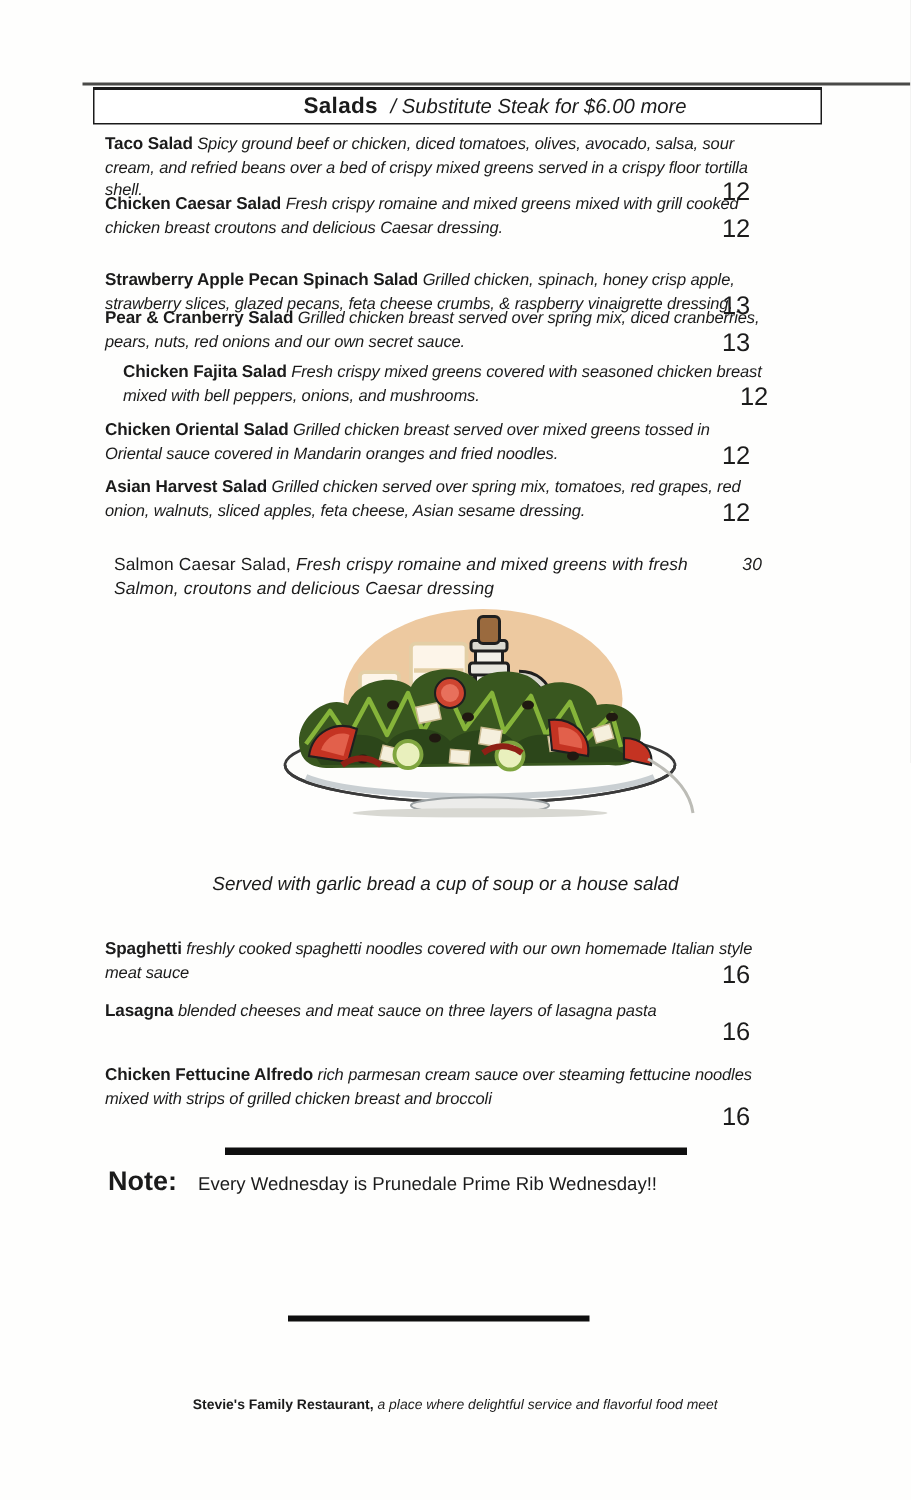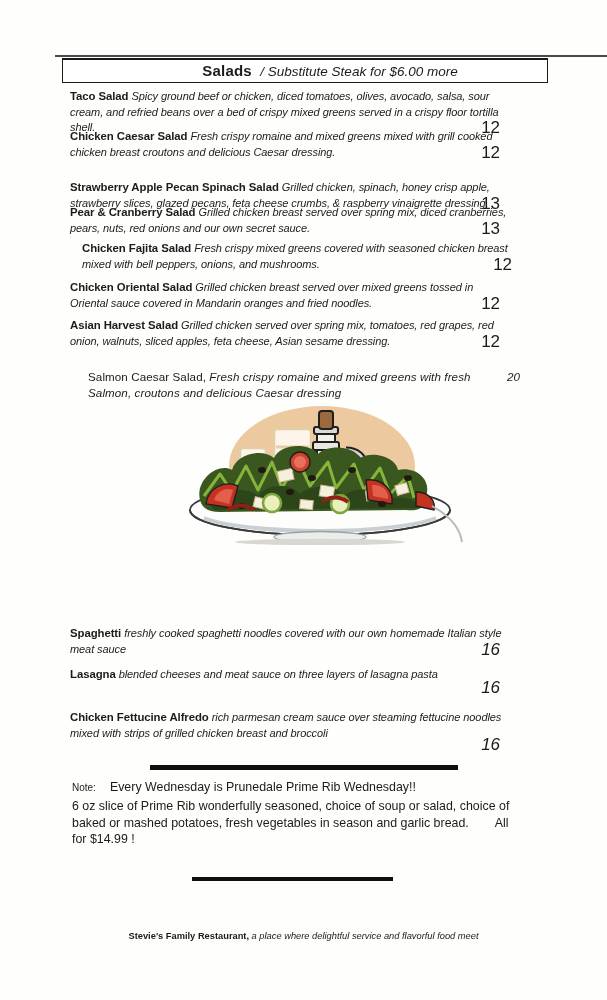--- a/index.html
+++ b/index.html
@@ -37,43 +37,43 @@
   .item .pr{position:absolute;right:12px;bottom:0;font-size:17px;}
   .salads-list .item:nth-child(1){top:89px;}
   .salads-list .item:nth-child(2){top:129px;}
   .salads-list .item:nth-child(3){top:180px;}
   .salads-list .item:nth-child(4){top:205px;}
   .salads-list .item:nth-child(5){top:241px;margin-left:12px;}
   .salads-list .item:nth-child(6){top:280px;}
   .salads-list .item:nth-child(7){top:318px;}
   
   .salmon{
-    position:absolute;left:88px;top:369px;width:420px;
+    position:absolute;left:76px;top:369px;width:420px;
     font-size:11.6px;line-height:16px;letter-spacing:.1px;
   }
   .salmon .nm{font-weight:normal;}
   .salmon .ds{font-style:italic;}
   .salmon .pr{position:absolute;right:-12px;top:0;font-style:italic;font-size:11.6px;}
   
   .pastas-sub{
     position:absolute;left:0;top:582px;width:594px;text-align:center;
     font-style:italic;font-size:12.6px;
   }
   .pastas-list .item{width:442px;}
-  .pastas-list .item .pr{bottom:auto;font-style:italic;}
+  .pastas-list .item .pr{bottom:auto;}
   .pastas-list .item:nth-child(1){top:626px;}
   .pastas-list .item:nth-child(1) .pr{top:16px;}
   .pastas-list .item:nth-child(2){top:667px;}
   .pastas-list .item:nth-child(2) .pr{top:13px;}
   .pastas-list .item:nth-child(3){top:710px;}
   .pastas-list .item:nth-child(3) .pr{top:27px;}
   
   .note{position:absolute;left:72px;top:779px;width:440px;font-size:12.4px;line-height:16.3px;}
   .note-head{margin-bottom:2px;}
-  .note-label{font-weight:normal;font-size:10px;margin-right:14px;}
+  .note-label{font-weight:bold;font-size:18px;margin-right:14px;}
   .note-price{margin-left:26px;}
   .daily{
     position:absolute;left:0;top:855px;width:590px;text-align:center;
     font-size:12.6px;letter-spacing:.1px;
   }
   
   .footer{
     position:absolute;left:0;top:931px;width:607px;text-align:center;
     font-size:9.3px;letter-spacing:0;
   }
@@ -100,21 +100,21 @@
       <div class="item"><span class="nm">Strawberry Apple Pecan Spinach Salad</span> <span class="ds">Grilled chicken, spinach, honey crisp apple, strawberry slices, glazed pecans, feta cheese crumbs, &amp; raspberry vinaigrette dressing.</span><span class="pr">13</span></div>
       <div class="item"><span class="nm">Pear &amp; Cranberry Salad</span> <span class="ds">Grilled chicken breast served over spring mix, diced cranberries, pears, nuts, red onions and our own secret sauce.</span><span class="pr">13</span></div>
       <div class="item"><span class="nm">Chicken Fajita Salad</span> <span class="ds">Fresh crispy mixed greens covered with seasoned chicken breast mixed with bell peppers, onions, and mushrooms.</span><span class="pr">12</span></div>
       <div class="item"><span class="nm">Chicken Oriental Salad</span> <span class="ds">Grilled chicken breast served over mixed greens tossed in Oriental sauce covered in Mandarin oranges and fried noodles.</span><span class="pr">12</span></div>
       <div class="item"><span class="nm">Asian Harvest Salad</span> <span class="ds">Grilled chicken served over spring mix, tomatoes, red grapes, red onion, walnuts, sliced apples, feta cheese, Asian sesame dressing.</span><span class="pr">12</span></div>
     </div>
 
   <div class="salmon">
     <span class="nm">Salmon Caesar Salad,</span>
     <span class="ds">Fresh crispy romaine and mixed greens with fresh Salmon, croutons and delicious Caesar dressing</span>
-    <span class="pr">20</span>
+    <span class="pr">30</span>
   </div>
 
   <svg class="illus" viewBox="0 0 300 145" aria-hidden="true">
 
     <ellipse cx="152" cy="66" rx="93" ry="60" fill="#edc9a0"></ellipse>
 
     <g stroke="#e3cfa6" stroke-width="2.5" fill="rgba(255,253,246,0.85)">
       <rect x="70" y="48" width="26" height="48" rx="3"></rect>
       <line x1="72" y1="60" x2="94" y2="60"></line>
       <line x1="72" y1="70" x2="94" y2="70"></line>
@@ -180,35 +180,33 @@
     </g>
 
     <path d="M20,110 A130,25 0 0 0 280,110 A130,25 0 0 1 20,110 Z" fill="#fdfdfb" stroke="#3a3a3a" stroke-width="1.8"></path>
     <path d="M34,118 A124,20 0 0 0 266,118" fill="none" stroke="#c9cfd2" stroke-width="4"></path>
 
     <ellipse cx="150" cy="137" rx="46" ry="5.5" fill="#ececea" stroke="#9aa0a2" stroke-width="1.4"></ellipse>
     <ellipse cx="150" cy="142" rx="85" ry="3.2" fill="#d8d8d2"></ellipse>
     <path d="M262,106 C280,116 290,128 292,142" fill="none" stroke="#bcbcb6" stroke-width="2"></path>
   </svg>
 
+  <div class="pastas-sub">Served with garlic bread a cup of soup or a house salad</div>
 
   <div class="pastas-list" id="pasta-items">
       <div class="item"><span class="nm">Spaghetti</span> <span class="ds">freshly cooked spaghetti noodles covered with our own homemade Italian style meat sauce</span><span class="pr">16</span></div>
       <div class="item"><span class="nm">Lasagna</span> <span class="ds">blended cheeses and meat sauce on three layers of lasagna pasta</span><span class="pr">16</span></div>
       <div class="item"><span class="nm">Chicken Fettucine Alfredo</span> <span class="ds">rich parmesan cream sauce over steaming fettucine noodles mixed with strips of grilled chicken breast and broccoli</span><span class="pr">16</span></div>
     </div>
 
   <div class="bar bar-1"></div>
   <div class="note">
     <div class="note-head">
       <span class="note-label">Note:</span><span>Every Wednesday is Prunedale Prime Rib Wednesday!!</span>
     </div>
-    <div>
-      <span>6 oz slice of Prime Rib wonderfully seasoned, choice of soup or salad, choice of baked or mashed potatoes, fresh vegetables in season and garlic bread.</span><span class="note-price">All for $14.99 !</span>
-    </div>
   </div>
   <div class="bar bar-2"></div>
 
   <div class="footer">
     <span class="nm">Stevie's Family Restaurant,</span><span class="tg"> a place where delightful service and flavorful food meet</span>
   </div>
 
 </div>
 
 </body></html>

